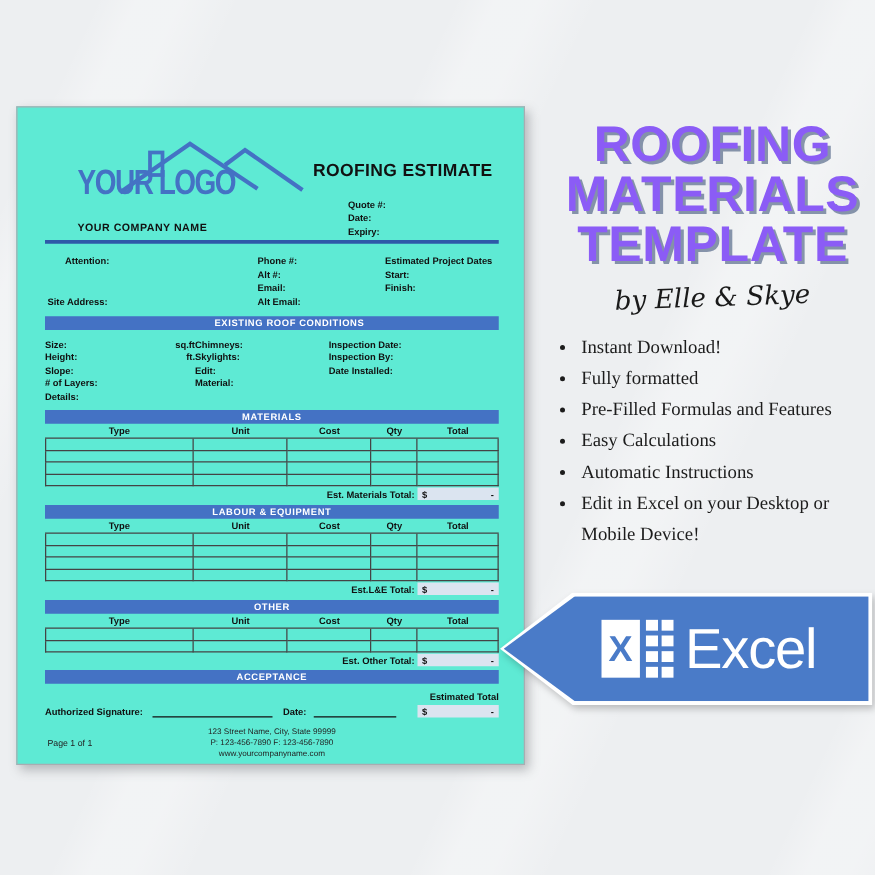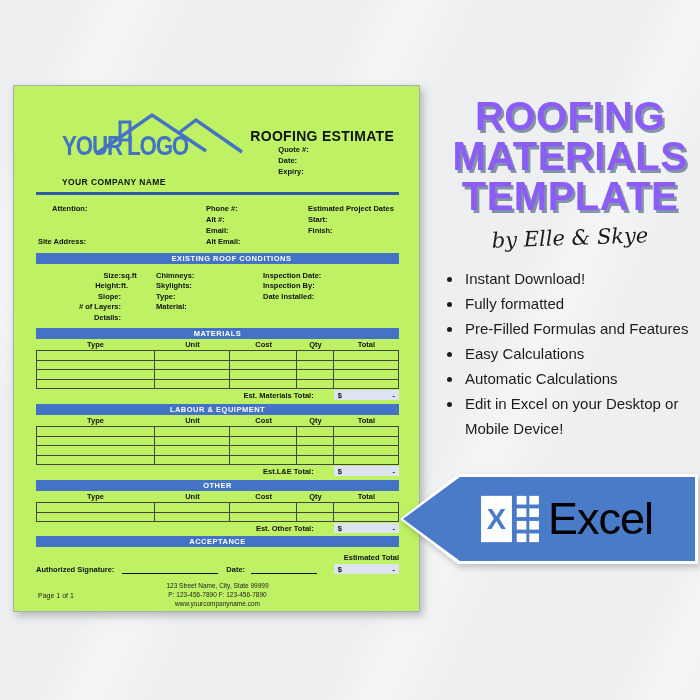--- a/index.html
+++ b/index.html
@@ -3,83 +3,83 @@
 <meta charset="utf-8">
 <style>
   html,body{margin:0;padding:0;width:700px;height:700px;overflow:hidden;
     font-family:"Liberation Sans",sans-serif;}
   #canvas{position:relative;width:700px;height:700px;background:#edeff1;}
   #canvas .bg-stripes{position:absolute;inset:0;
     background:repeating-linear-gradient(115deg,rgba(255,255,255,0) 0px,rgba(255,255,255,0) 70px,
       rgba(255,255,255,.55) 100px,rgba(255,255,255,.55) 130px,rgba(255,255,255,0) 175px,rgba(255,255,255,0) 260px);
     opacity:.55;}
   
-  .page{position:absolute;left:13px;top:85px;width:407px;height:527px;background:#bef264;
+  .page{position:absolute;left:13px;top:85px;width:407px;height:527px;background:#5eead4;
     border:1px solid #a8adb2;box-shadow:3px 4px 8px rgba(110,115,120,.45);
     box-sizing:border-box;padding:22px 20px 0 22px;color:#111;}
   .doc-header{display:flex;justify-content:space-between;height:68px;}
   .logo{position:relative;width:190px;height:66px;margin-left:26px;}
   .logo svg{position:absolute;left:32px;top:0;}
   .logo-text{position:absolute;left:0;top:22px;font-size:28px;font-weight:800;color:#4472C4;
     letter-spacing:-1.5px;transform:scaleX(.8);transform-origin:left center;white-space:nowrap;}
   .title-block{width:150px;padding-top:20px;}
   .doc-title{font-size:14px;font-weight:800;letter-spacing:.3px;white-space:nowrap;}
-  .quote-list{margin-top:0;margin-left:28px;font-size:7.5px;font-weight:bold;line-height:11px;}
+  .quote-list{margin-top:14px;margin-left:28px;font-size:7.5px;font-weight:bold;line-height:11px;}
   .company-name{margin-left:26px;margin-top:1px;font-size:8.5px;font-weight:800;letter-spacing:.4px;}
   .rule{margin-top:5px;height:2.5px;background:#2e5aa8;}
   .contact{display:flex;margin-top:8px;font-size:7.5px;font-weight:bold;line-height:11px;height:44px;}
   .contact .col1{width:170px;}
   .contact .col2{width:102px;}
   .contact .col3{flex:1;}
   .ind16{margin-left:16px;} .ind2{margin-left:2px;}
   .secbar{background:#4472C4;color:#fff;text-align:center;font-size:7.5px;font-weight:bold;
     height:11px;line-height:11px;letter-spacing:.5px;}
   .erc-bar{margin-top:6px;padding-left:28px;}
   .cond-grid{margin-top:7px;font-size:7.5px;font-weight:bold;}
   .cond-row{display:flex;line-height:10.5px;}
-  .cond-row .ka{width:85px;text-align:right;} .cond-row .kav{width:35px;} .cond-row .kb{width:107px;} .cond-row .kc{flex:1;}
+  .cond-row .ka{width:85px;} .cond-row .kav{width:35px;text-align:right;} .cond-row .kb{width:107px;} .cond-row .kc{flex:1;}
   .tsection{margin-top:5px;} .tsection.tight{margin-top:3px;}
   .thead{display:flex;height:11px;align-items:center;font-size:7.5px;font-weight:bold;}
   .thead .tc{text-align:center;}
   .c0{width:32.8%;} .c1{width:20.6%;} .c2{width:18.6%;} .c3{width:10%;} .c4{width:18%;}
   .tgrid{border-top:1px solid #444;}
   .trow{display:flex;height:9.5px;box-sizing:border-box;}
   .trow .tc{box-sizing:border-box;border-right:1px solid #444;border-bottom:1px solid #444;}
   .trow .tc.c0{border-left:1px solid #444;}
   .total-row{display:flex;justify-content:flex-end;align-items:center;height:12px;}
-  .total-label{font-size:7.5px;font-weight:bold;margin-right:20px;}
+  .total-label{font-size:7.5px;font-weight:bold;margin-right:2px;}
   .shade{width:18%;background:#dbe4f0;display:flex;justify-content:space-between;align-items:center;
     font-size:7.5px;font-weight:bold;padding:0 4px;height:10px;box-sizing:border-box;}
   .accept-bar{margin-top:2px;}
   .est-total-caption{margin-top:6px;display:flex;justify-content:flex-end;font-size:7.5px;font-weight:bold;}
   .est-total-caption span{width:18%;text-align:right;white-space:nowrap;}
   .sig-row{display:flex;align-items:flex-end;height:12px;font-size:7.5px;font-weight:bold;}
   .sig-line{border-bottom:1px solid #111;height:9px;}
   .line1{width:96px;margin-left:8px;} .line2{width:66px;margin-left:6px;margin-right:8px;}
   .sig-row .shade{margin-left:auto;}
   .doc-footer{margin-top:7px;text-align:center;font-size:6.5px;font-weight:normal;line-height:9px;color:#222;}
   .page-num{position:absolute;left:24px;bottom:12px;font-size:7px;color:#222;}
   
   .right-panel{position:absolute;left:443px;top:96px;width:254px;text-align:center;}
   .big-title{font-size:40px;font-weight:800;line-height:40px;color:#8b5cf6;letter-spacing:.5px;
     text-shadow:2.5px 2.5px 0 rgba(27,54,98,.5);}
   .byline{margin-top:10px;font-family:"DejaVu Serif",serif;font-style:italic;font-size:21px;color:#1a1a1a;
     transform:rotate(-2deg);}
-  .feature-list{text-align:left;margin:16px 0 0 2px;padding-left:18px;font-size:15px;line-height:25px;color:#1c1c1c;}
+  .feature-list{text-align:left;margin:16px 0 0 2px;padding-left:18px;font-size:15px;line-height:25px;color:#1c1c1c;font-family:Liberation Serif, serif;}
   .feature-list li{padding-left:2px;}
   .fully-editable{margin-top:10px;font-size:27px;font-weight:800;color:#2f6bc6;letter-spacing:.2px;}
   
   .badge-wrap{position:absolute;left:400px;top:474px;width:298px;height:90px;
     filter:drop-shadow(2px 3px 3px rgba(0,0,0,.22));}
   .badge-outer{position:absolute;inset:0;background:#fff;
     clip-path:polygon(0 50%,19.5% 0,100% 0,100% 100%,19.5% 100%);}
   .badge-inner{position:absolute;inset:3px;background:#4a7bc8;
     clip-path:polygon(0 50%,19.5% 0,100% 0,100% 100%,19.5% 100%);
     display:flex;align-items:center;justify-content:flex-start;padding-left:78px;box-sizing:border-box;}
-  .excel-word{color:#000000;font-size:45px;font-weight:400;margin-left:9px;letter-spacing:-1px;}
+  .excel-word{color:#ffffff;font-size:45px;font-weight:400;margin-left:9px;letter-spacing:-1px;}
 </style>
 </head>
 <body>
 
 <div id="canvas">
   <div class="bg-stripes"></div>
 
   <div class="page">
 
     <div class="doc-header">
@@ -134,21 +134,21 @@
         </div>
         <div class="cond-row">
           <span class="ka">Height:</span>
           <span class="kav">ft.</span>
           <span class="kb">Skylights:</span>
           <span class="kc">Inspection By:</span>
         </div>
         <div class="cond-row">
           <span class="ka">Slope:</span>
           <span class="kav">&nbsp;</span>
-          <span class="kb">Type:</span>
+          <span class="kb">Edit:</span>
           <span class="kc">Date Installed:</span>
         </div>
         <div class="cond-row">
           <span class="ka"># of Layers:</span>
           <span class="kav">&nbsp;</span>
           <span class="kb">Material:</span>
           <span class="kc">&nbsp;</span>
         </div>
         <div class="cond-row">
           <span class="ka">Details:</span>
@@ -315,21 +315,21 @@
       <div>ROOFING</div>
       <div>MATERIALS</div>
       <div>TEMPLATE</div>
     </div>
     <div class="byline">by Elle &amp; Skye</div>
     <ul class="feature-list">
         <li>Instant Download!</li>
         <li>Fully formatted</li>
         <li>Pre-Filled Formulas and Features</li>
         <li>Easy Calculations</li>
-        <li>Automatic Calculations</li>
+        <li>Automatic Instructions</li>
         <li>Edit in Excel on your Desktop or Mobile Device!</li>
       </ul>
   </div>
 
   <div class="badge-wrap">
     <div class="badge-outer"></div>
     <div class="badge-inner">
       <svg width="58" height="54" viewBox="0 0 60 56">
         <rect x="0" y="4" width="32" height="48" fill="#ffffff"></rect>
         <text x="16" y="38" text-anchor="middle" font-family="Liberation Sans, sans-serif" font-size="30" font-weight="bold" fill="#4a7bc8">X</text>

